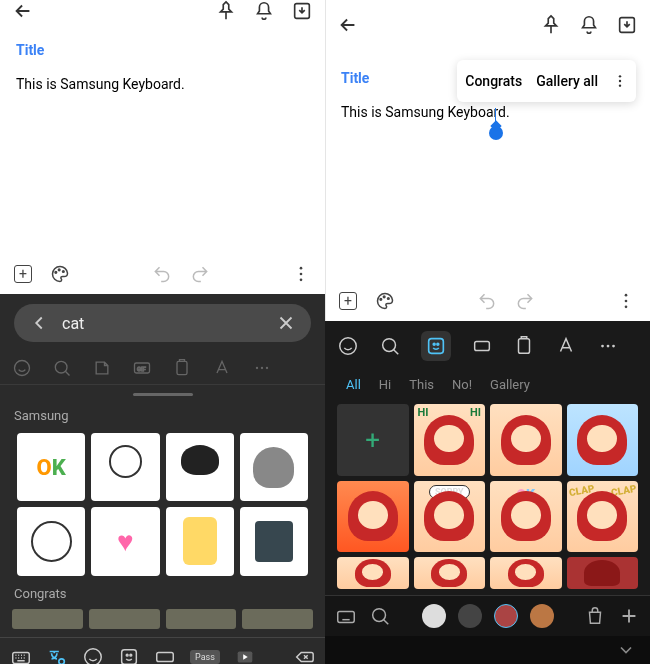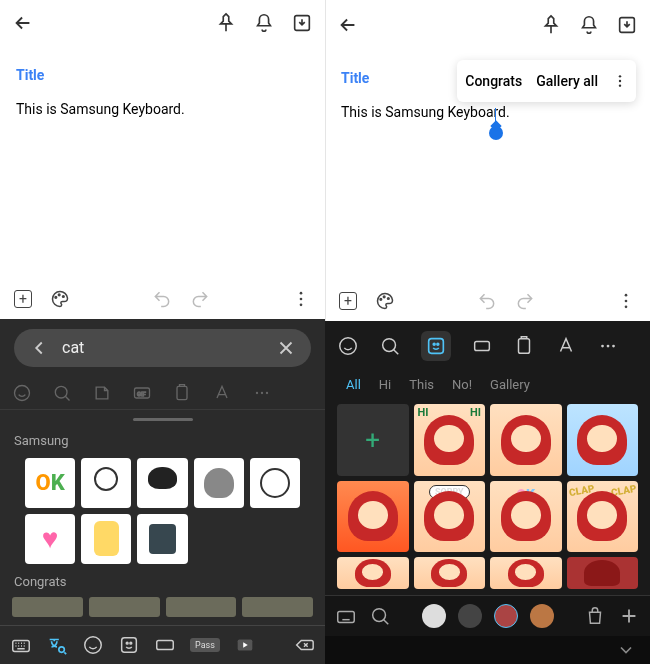--- a/index.html
+++ b/index.html
@@ -31,21 +31,21 @@
     .icon.box { border:1.5px solid #444; border-radius:3px; width:18px; height:18px; font-size:14px; line-height:14px; }
     
     
     .kbd-dark { background:#2b2b2b; flex:1; display:flex; flex-direction:column; color:#ccc; }
     .searchbar { margin:10px 14px; background:#4a4a4a; border-radius:22px; height:38px; display:flex; align-items:center; padding:0 14px; gap:12px; }
     .searchbar-text { flex:1; font-size:16px; color:#eee; }
     .tabs-dark { display:flex; align-items:center; padding:6px 12px; gap:20px; border-bottom:1px solid #3a3a3a; }
     .tabs-dark .icon { color:#666; width:20px; height:20px; }
     .handle { width:60px; height:3px; background:#666; border-radius:2px; margin:8px auto; }
     .section-label { font-size:13px; color:#aaa; padding:4px 14px; }
-    .grid { display:grid; grid-template-columns:repeat(5,1fr); gap:6px; padding:6px 25px; }
+    .grid { display:grid; grid-template-columns:repeat(4,1fr); gap:6px; padding:6px 17px; }
     .cell { aspect-ratio:1/1; background:#fff; border-radius:4px; display:flex; align-items:center; justify-content:center; overflow:hidden; }
     .gallery-row { display:grid; grid-template-columns:repeat(4,1fr); gap:6px; padding:4px 12px 8px; }
     .gallery-row .gcell { height:20px; background:#6b6b5b; border-radius:3px; }
     .bottombar { border-top:1px solid #444; display:flex; align-items:center; padding:8px 10px; gap:14px; }
     .bottombar .icon { color:#ccc; width:22px; height:22px; }
     .bottombar .icon.active { color:#4fc3f7; }
     .bottommost { background:#1c1c1c; height:28px; display:flex; align-items:center; justify-content:space-between; padding:0 14px; }
     .bottommost .icon { color:#ddd; width:20px; height:20px; }
     .badge { background:#555; color:#ddd; font-size:9px; padding:2px 5px; border-radius:3px; }
     

